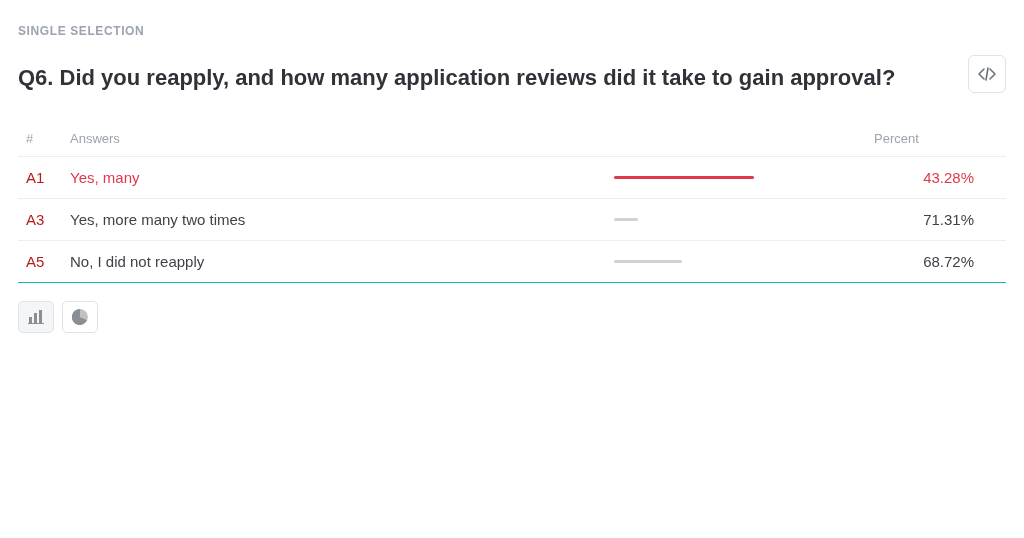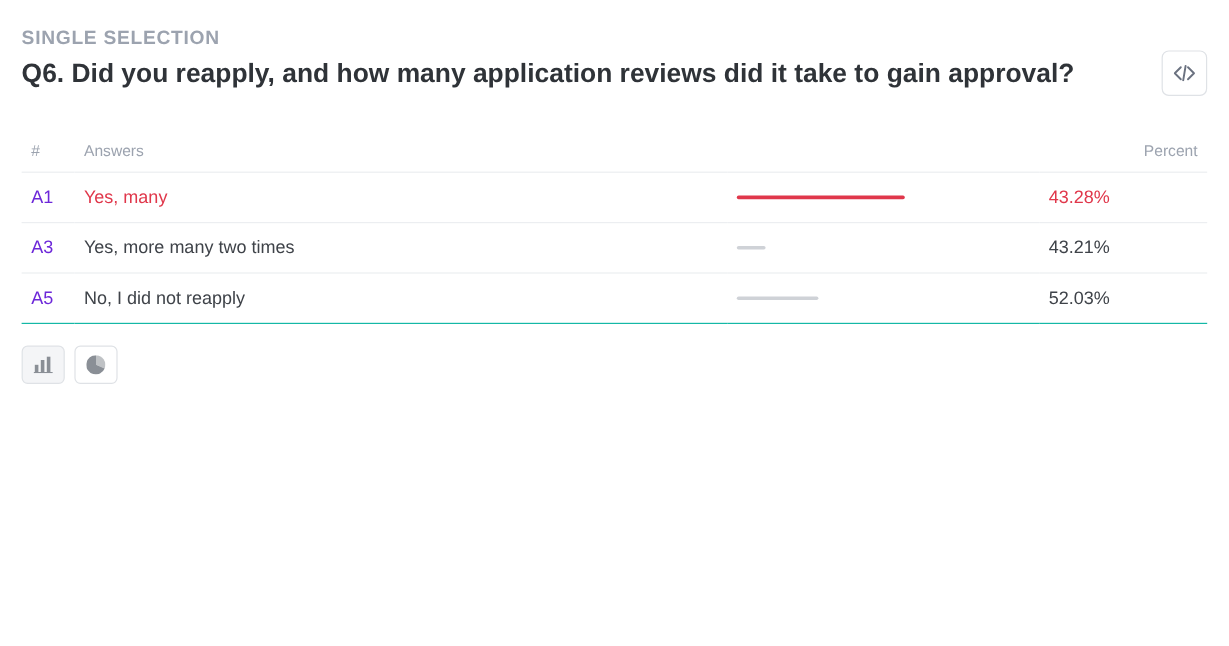--- a/index.html
+++ b/index.html
@@ -1,31 +1,31 @@
 <!DOCTYPE html>
 <html><head>
 <meta charset="utf-8">
 <style>
   *{box-sizing:border-box;margin:0;padding:0}
   body{font-family:-apple-system,BlinkMacSystemFont,"Segoe UI",Helvetica,Arial,sans-serif;background:#fff;color:#3a3f46;width:1024px}
   .card{padding:24px 18px 18px 18px}
-  .eyebrow{font-size:16px;letter-spacing:.6px;color:#9ca3af;font-weight:600}
-  .title-row{display:flex;align-items:center;justify-content:space-between;margin-top:0}
+  .eyebrow{font-size:12px;letter-spacing:.6px;color:#9ca3af;font-weight:600}
+  .title-row{display:flex;align-items:flex-end;justify-content:space-between;margin-top:17px}
   .title{font-size:22px;font-weight:600;color:#2f3338;line-height:1.3}
   .embed-btn{border:1px solid #dfe2e6;border-radius:6px;width:38px;height:38px;display:flex;align-items:center;justify-content:center;background:#fff;cursor:pointer;flex-shrink:0;margin-left:14px}
   .embed-btn svg{display:block}
   table{width:100%;border-collapse:collapse;margin-top:28px}
   thead th{font-size:13px;font-weight:500;color:#9ca3af;text-align:left;padding:10px 8px;border-bottom:1px solid #eceef1}
-  thead th.col-percent{text-align:right}
+  thead th.col-percent{}
   tbody td{padding:12px 8px;border-bottom:1px solid #eceef1;font-size:15px;vertical-align:middle}
   tbody tr:last-child td{border-bottom:1px solid #14b8a6}
-  td.col-idx{width:44px;color:#6d28d9;font-weight:500}
+  td.col-idx{width:44px;color:#b91c1c;font-weight:500}
   td.col-ans{color:#3f4349}
   td.col-bar{width:260px}
-  td.col-percent{width:140px;color:#3f4349;font-weight:500;padding-right:32px}
+  td.col-percent{width:140px;text-align:right;color:#3f4349;font-weight:500;padding-right:32px}
   .bar-track{height:3px;width:200px;position:relative}
   .bar-fill{height:3px;background:#cfd2d7;border-radius:2px}
   .highlight td.col-ans{color:#e0374b}
   .highlight td.col-percent{color:#e0374b}
   .highlight .bar-fill{background:#e0374b}
   .chart-toggles{display:flex;gap:8px;margin-top:18px}
   .toggle-btn{width:36px;height:32px;border:1px solid #dfe2e6;border-radius:5px;background:#fff;display:flex;align-items:center;justify-content:center;cursor:pointer}
   .toggle-btn.active{background:#f4f5f7}
 </style>
 </head>
@@ -66,31 +66,31 @@
           <td class="col-percent">43.28%</td>
         </tr>
         <tr>
           <td class="col-idx">A3</td>
           <td class="col-ans">Yes, more many two times</td>
           <td class="col-bar">
             <div class="bar-track">
               <div class="bar-fill" style="width:24.131238447319777px"></div>
             </div>
           </td>
-          <td class="col-percent">43.21%</td>
+          <td class="col-percent">71.31%</td>
         </tr>
         <tr>
           <td class="col-idx">A5</td>
           <td class="col-ans">No, I did not reapply</td>
           <td class="col-bar">
             <div class="bar-track">
               <div class="bar-fill" style="width:67.60628465804066px"></div>
             </div>
           </td>
-          <td class="col-percent">52.03%</td>
+          <td class="col-percent">68.72%</td>
         </tr>
       </tbody>
   </table>
 
   <div class="chart-toggles">
     <button class="toggle-btn active">
       <svg width="16" height="14" viewBox="0 0 16 14" fill="#8a8f96">
         <rect x="1" y="7" width="3" height="6"></rect>
           <rect x="6" y="3" width="3" height="10"></rect>
           <rect x="11" y="0" width="3" height="13"></rect>

